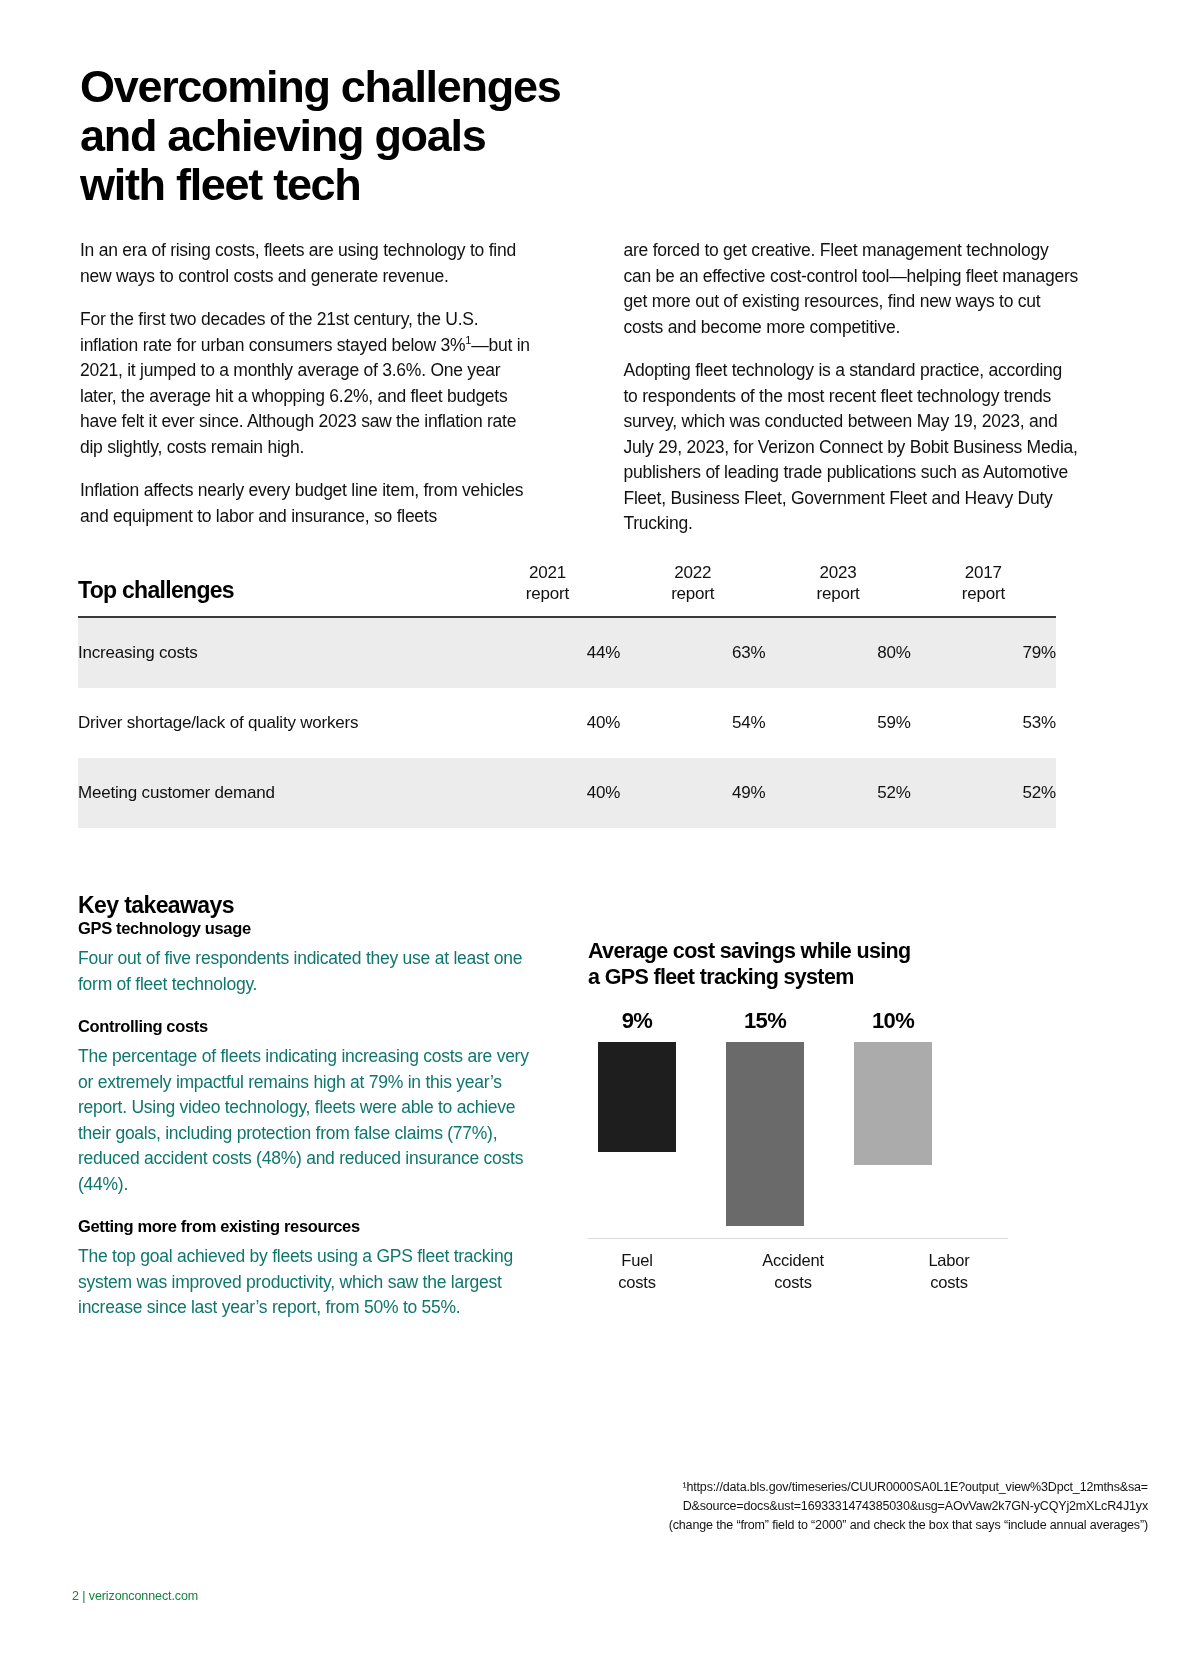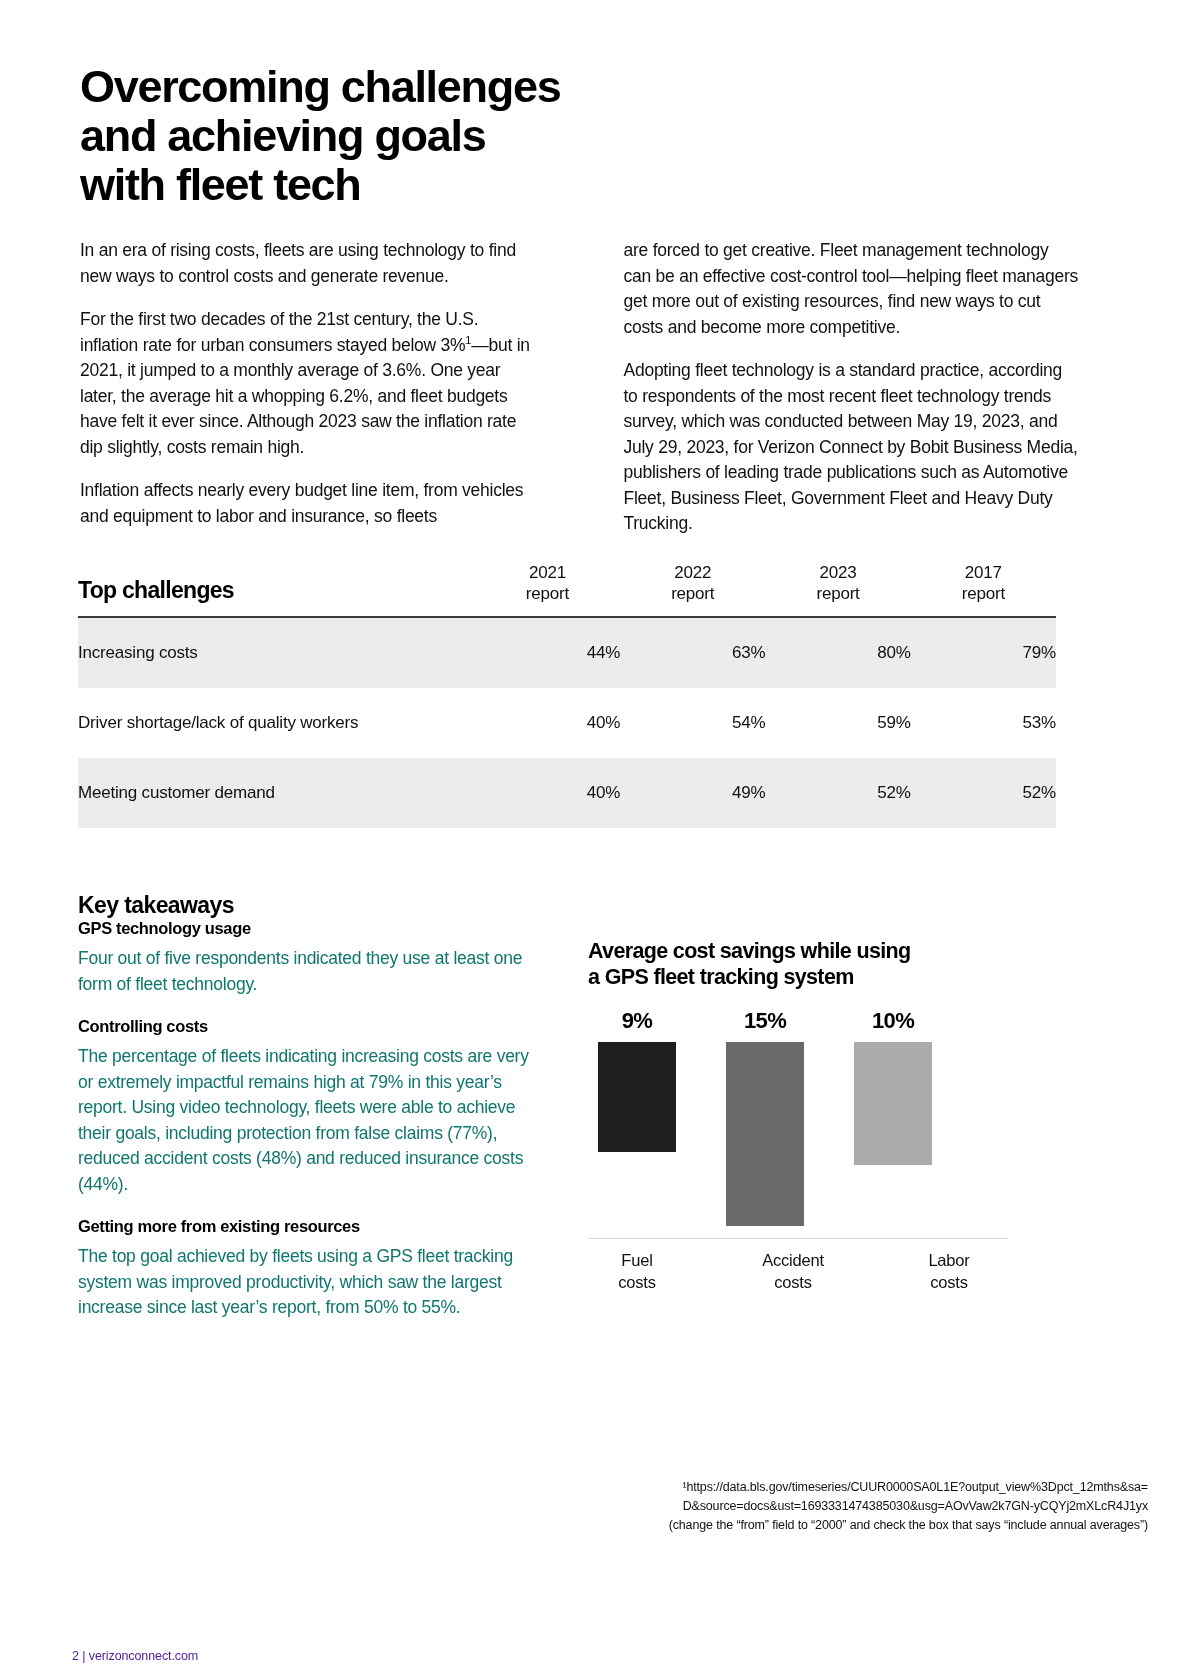--- a/index.html
+++ b/index.html
@@ -93,22 +93,22 @@
   .xlabel .ln { display: block; }
 
   
   .footnote {
     position: absolute; right: 52px; top: 1478px; width: 620px;
     text-align: right; font-size: 12.5px; line-height: 19px;
     letter-spacing: -0.15px; color: #111;
   }
   .footnote .fl { display: block; }
   .footer {
-    position: absolute; left: 72px; top: 1649px;
-    font-size: 12.5px; letter-spacing: -0.1px; color: #4c1d95;
+    position: absolute; left: 72px; top: 1589px;
+    font-size: 12.5px; letter-spacing: -0.1px; color: #15803d;
   }
 </style>
 </head>
 <body>
 
 <div class="page">
 
   <h1 class="title">
     <span class="line">Overcoming challenges</span>
     <span class="line">and achieving goals</span>

